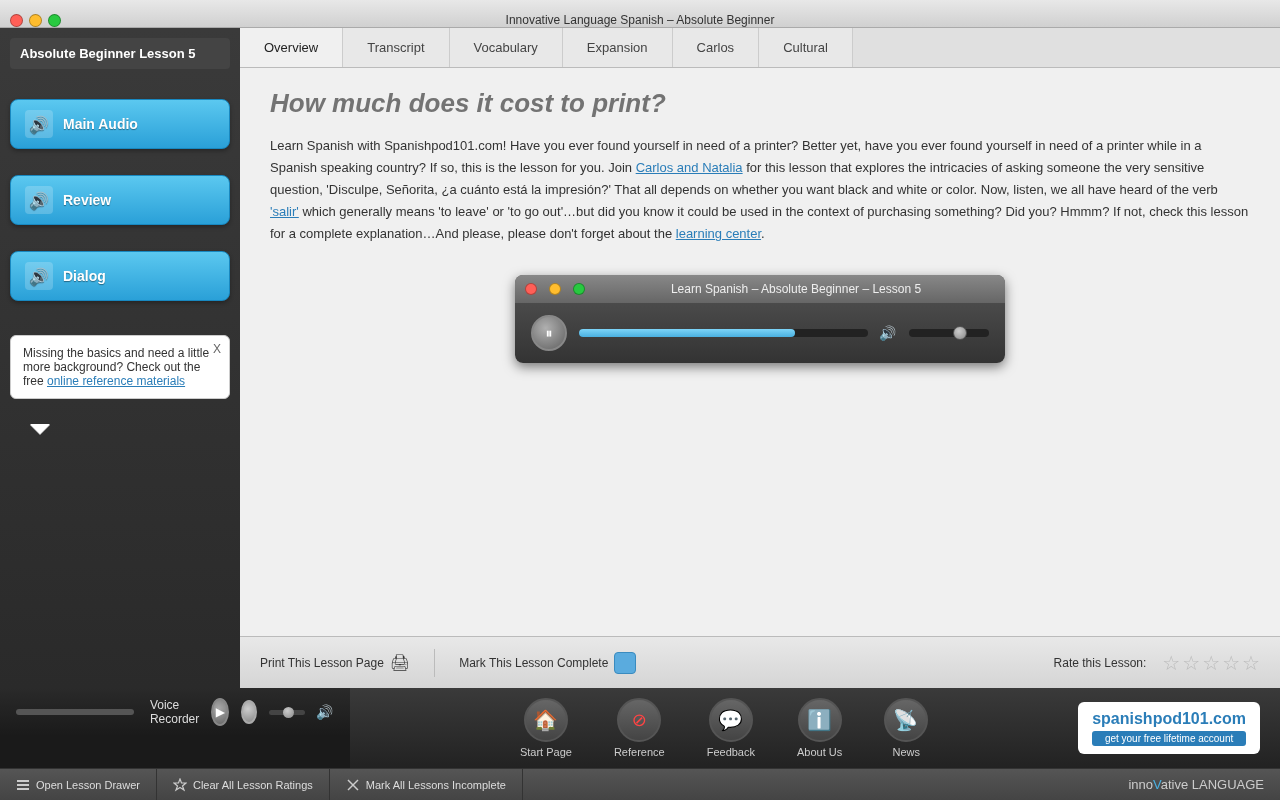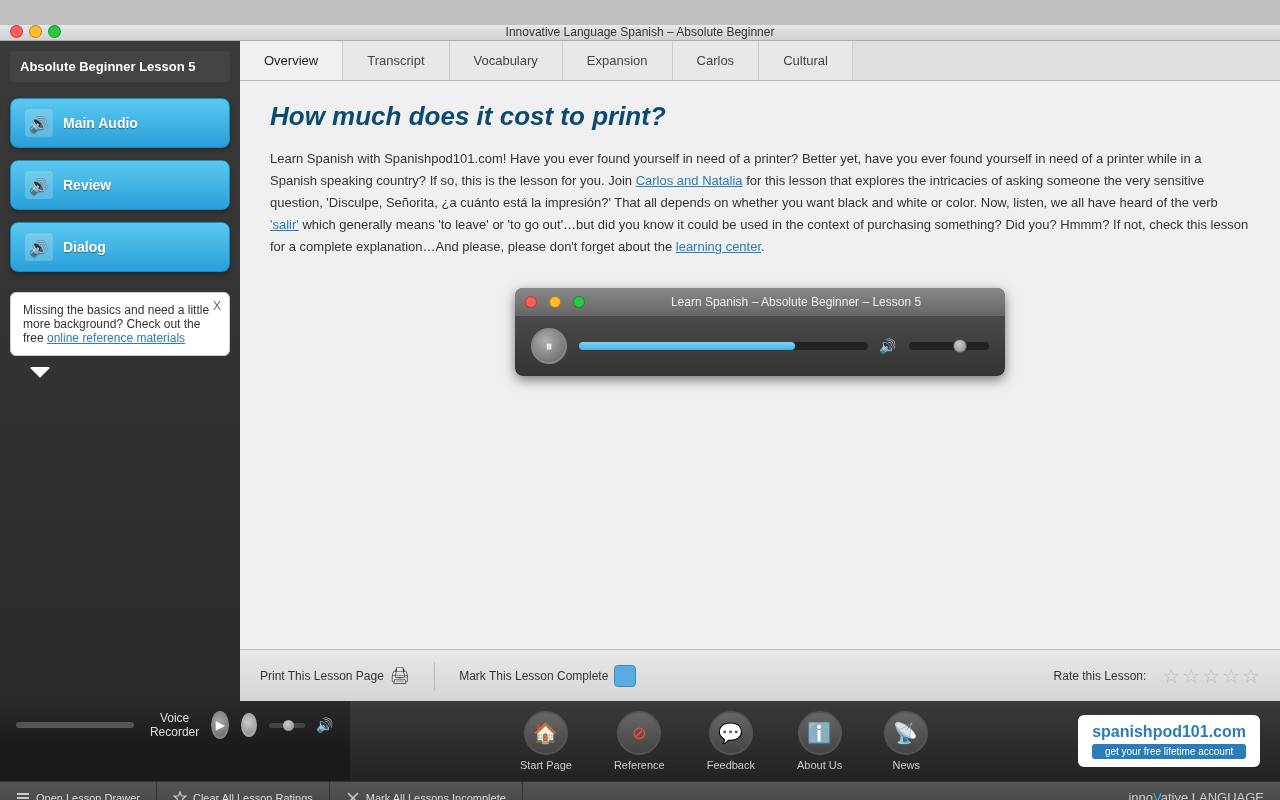--- a/index.html
+++ b/index.html
@@ -1,27 +1,26 @@
 <!DOCTYPE html>
 <html><head>
   <meta charset="utf-8">
   <style>
     * { margin: 0; padding: 0; box-sizing: border-box; }
     body { width: 1280px; height: 800px; font-family: -apple-system, 'Helvetica Neue', Arial, sans-serif; background: #c0c0c0; overflow: hidden; }
 
     
     .titlebar {
-      height: 16px;
+      height: 28px;
       background: linear-gradient(180deg, #e8e8e8 0%, #d0d0d0 100%);
       border-bottom: 1px solid #aaa;
       display: flex;
-      align-items: flex-start;
+      align-items: flex-end;
       justify-content: center;
       position: relative;
-      margin-top: 25px;
     }
     .titlebar-buttons {
       position: absolute;
       left: 10px;
       display: flex;
       gap: 6px;
       align-items: center;
     }
     .tb-btn {
       width: 13px; height: 13px;
@@ -52,21 +51,21 @@
       min-height: 0;
     }
 
     
     .sidebar {
       width: 240px;
       background: linear-gradient(180deg, #3a3a3a 0%, #2a2a2a 100%);
       display: flex;
       flex-direction: column;
       padding: 10px;
-      gap: 12px;
+      gap: 26px;
       flex-shrink: 0;
     }
     .lesson-title {
       color: #fff;
       font-size: 13px;
       font-weight: 600;
       padding: 8px 10px;
       background: #444;
       border-radius: 4px;
       margin-bottom: 4px;
@@ -160,21 +159,21 @@
     
     .main-content {
       flex: 1;
       padding: 20px 30px;
       overflow-y: auto;
     }
     .lesson-heading {
       font-size: 26px;
       font-weight: bold;
       font-style: italic;
-      color: #0c4a6e;
+      color: #737373;
       margin-bottom: 16px;
     }
     .lesson-body {
       font-size: 13px;
       line-height: 1.7;
       color: #333;
     }
     .lesson-body a {
       color: #2a7db8;
       text-decoration: underline;
@@ -359,21 +358,20 @@
     }
 
     
     .recorder-bar {
       height: 48px;
       background: linear-gradient(180deg, #2a2a2a 0%, #1a1a1a 100%);
       display: flex;
       align-items: center;
       padding: 0 16px;
       gap: 12px;
-      text-align: center;
     }
     .recorder-label { color: #ddd; font-size: 12px; }
     .rec-progress {
       width: 200px; height: 6px;
       background: #555;
       border-radius: 3px;
       margin-right: 4px;
     }
     .rec-btn {
       width: 28px; height: 28px;

